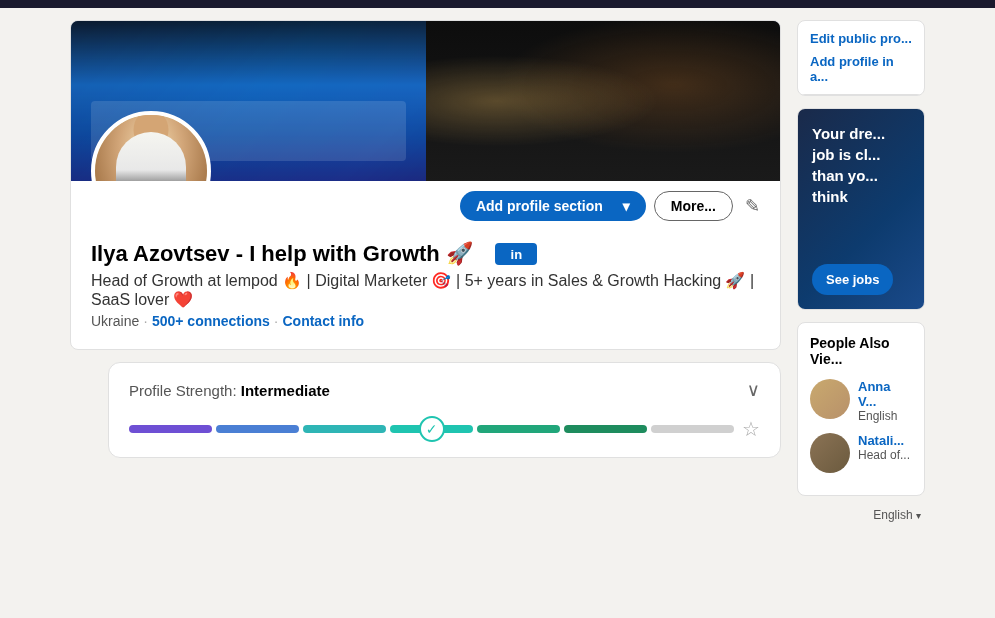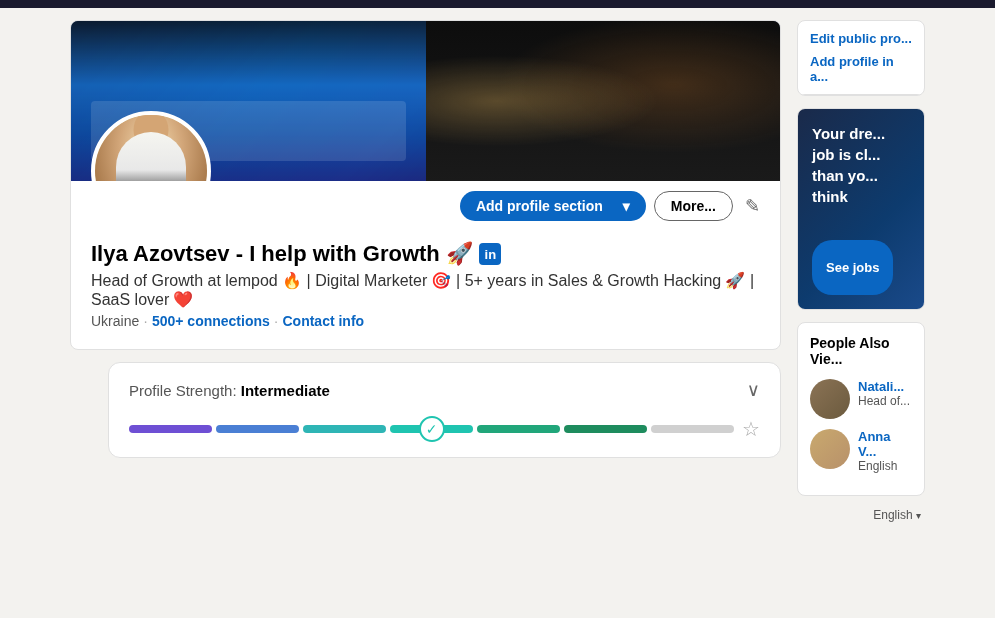--- a/index.html
+++ b/index.html
@@ -173,30 +173,31 @@
     .profile-name {
       font-size: 22px;
       font-weight: 700;
       color: #000;
       margin-bottom: 4px;
       display: flex;
       align-items: center;
       gap: 6px;
     }
     .linkedin-icon {
-      width: 22px;
+      width: 42px;
       height: 22px;
       background: #0a66c2;
       border-radius: 4px;
       display: inline-flex;
       align-items: center;
       justify-content: center;
       color: #fff;
       font-size: 13px;
       font-weight: 700;
+      margin-left: 16px;
     }
     .profile-headline {
       font-size: 16px;
       color: #333;
       margin-bottom: 4px;
     }
     .profile-location {
       font-size: 14px;
       color: #555;
       display: flex;
@@ -332,21 +333,21 @@
       font-size: 15px;
       font-weight: 700;
       line-height: 1.4;
       margin-bottom: 23px;
     }
     .ad-btn {
       background: #0a66c2;
       color: #fff;
       border: none;
       border-radius: 20px;
-      padding: 20px 14px;
+      padding: 8px 14px;
       font-size: 13px;
       font-weight: 600;
       cursor: pointer;
       display: inline-block;
       width: fit-content;
     }
 
     
     .pav-section {
       background: #fff;
@@ -493,32 +494,32 @@
           <div>think</div>
         </div>
         <button class="ad-btn">See jobs</button>
       </div>
     </div>
 
     <div class="pav-section">
       <div class="pav-title">People Also Vie...</div>
 
       <div class="pav-item">
+        <div class="pav-avatar pav-avatar-anna"></div>
+        <div>
+          <div class="pav-name">Anna V...</div>
+          <div class="pav-role">English</div>
+        </div>
+      </div>
+
+      <div class="pav-item">
         <div class="pav-avatar pav-avatar-natali"></div>
         <div>
           <div class="pav-name">Natali...</div>
           <div class="pav-role">Head of...</div>
-        </div>
-      </div>
-
-      <div class="pav-item">
-        <div class="pav-avatar pav-avatar-anna"></div>
-        <div>
-          <div class="pav-name">Anna V...</div>
-          <div class="pav-role">English</div>
         </div>
       </div>
 
     </div>
 
     <div class="english-label">
       <span>English</span>
       <span class="dropdown-arrow">▾</span>
     </div>
   </div>

